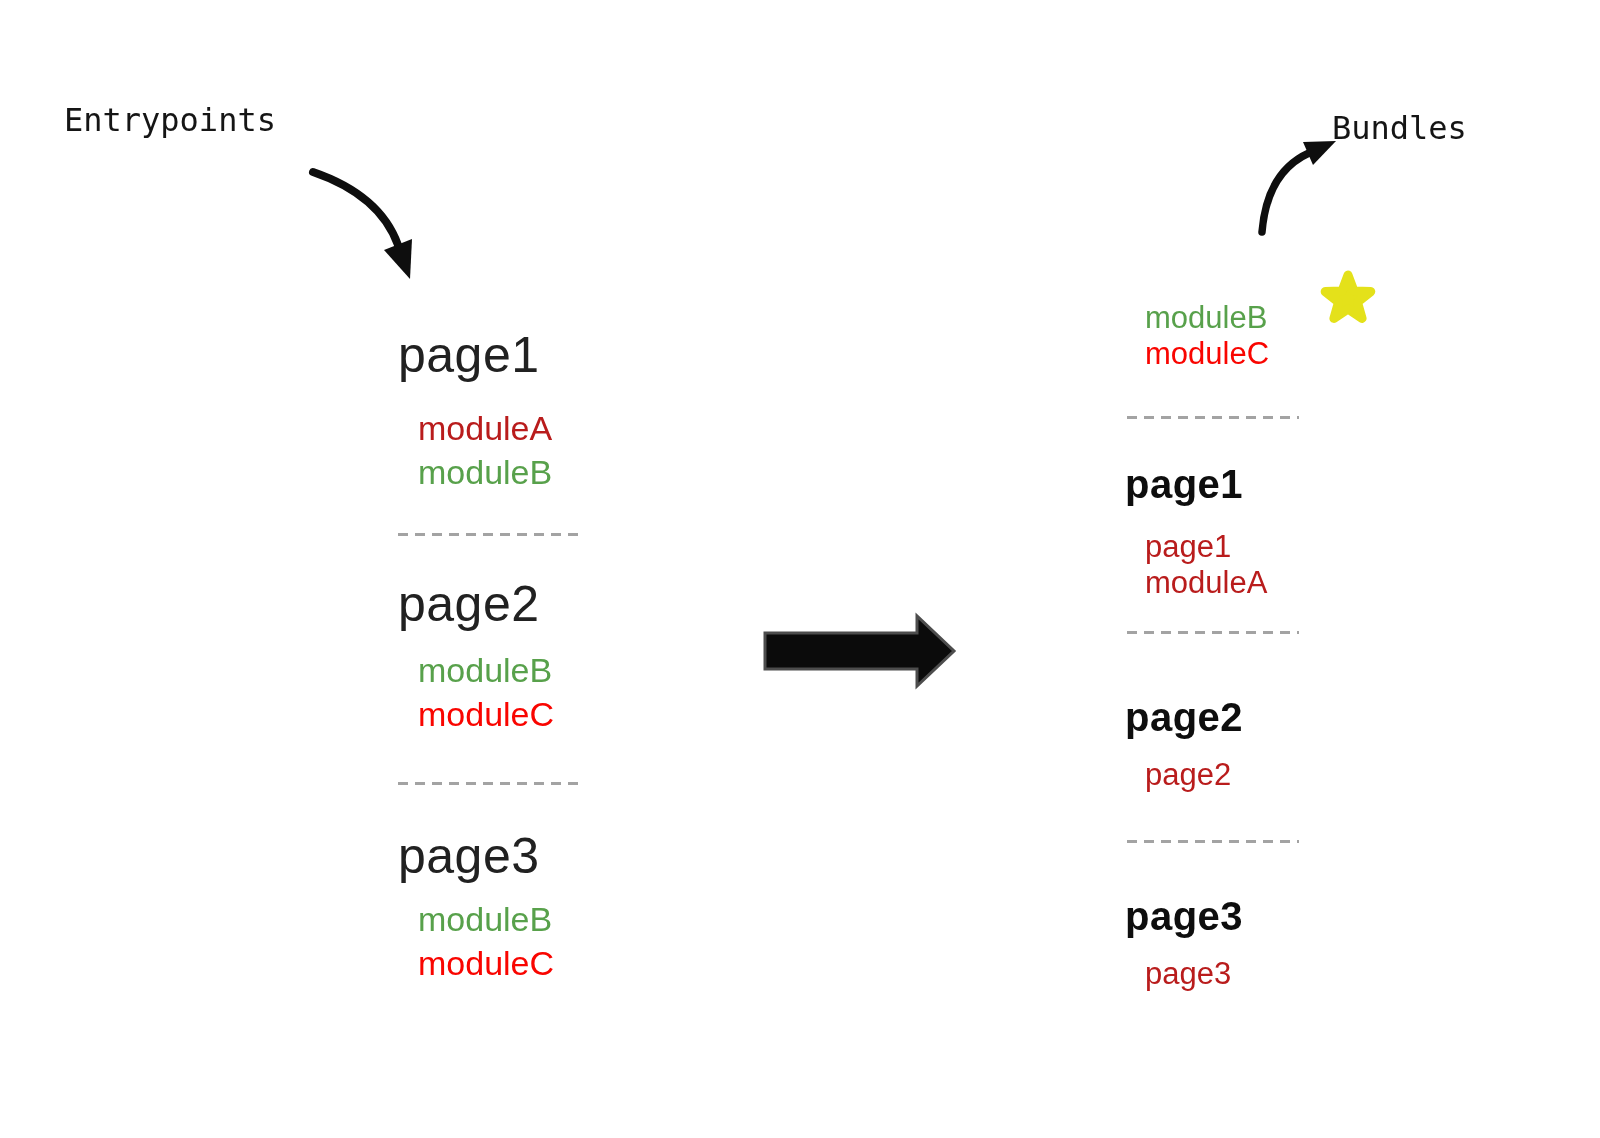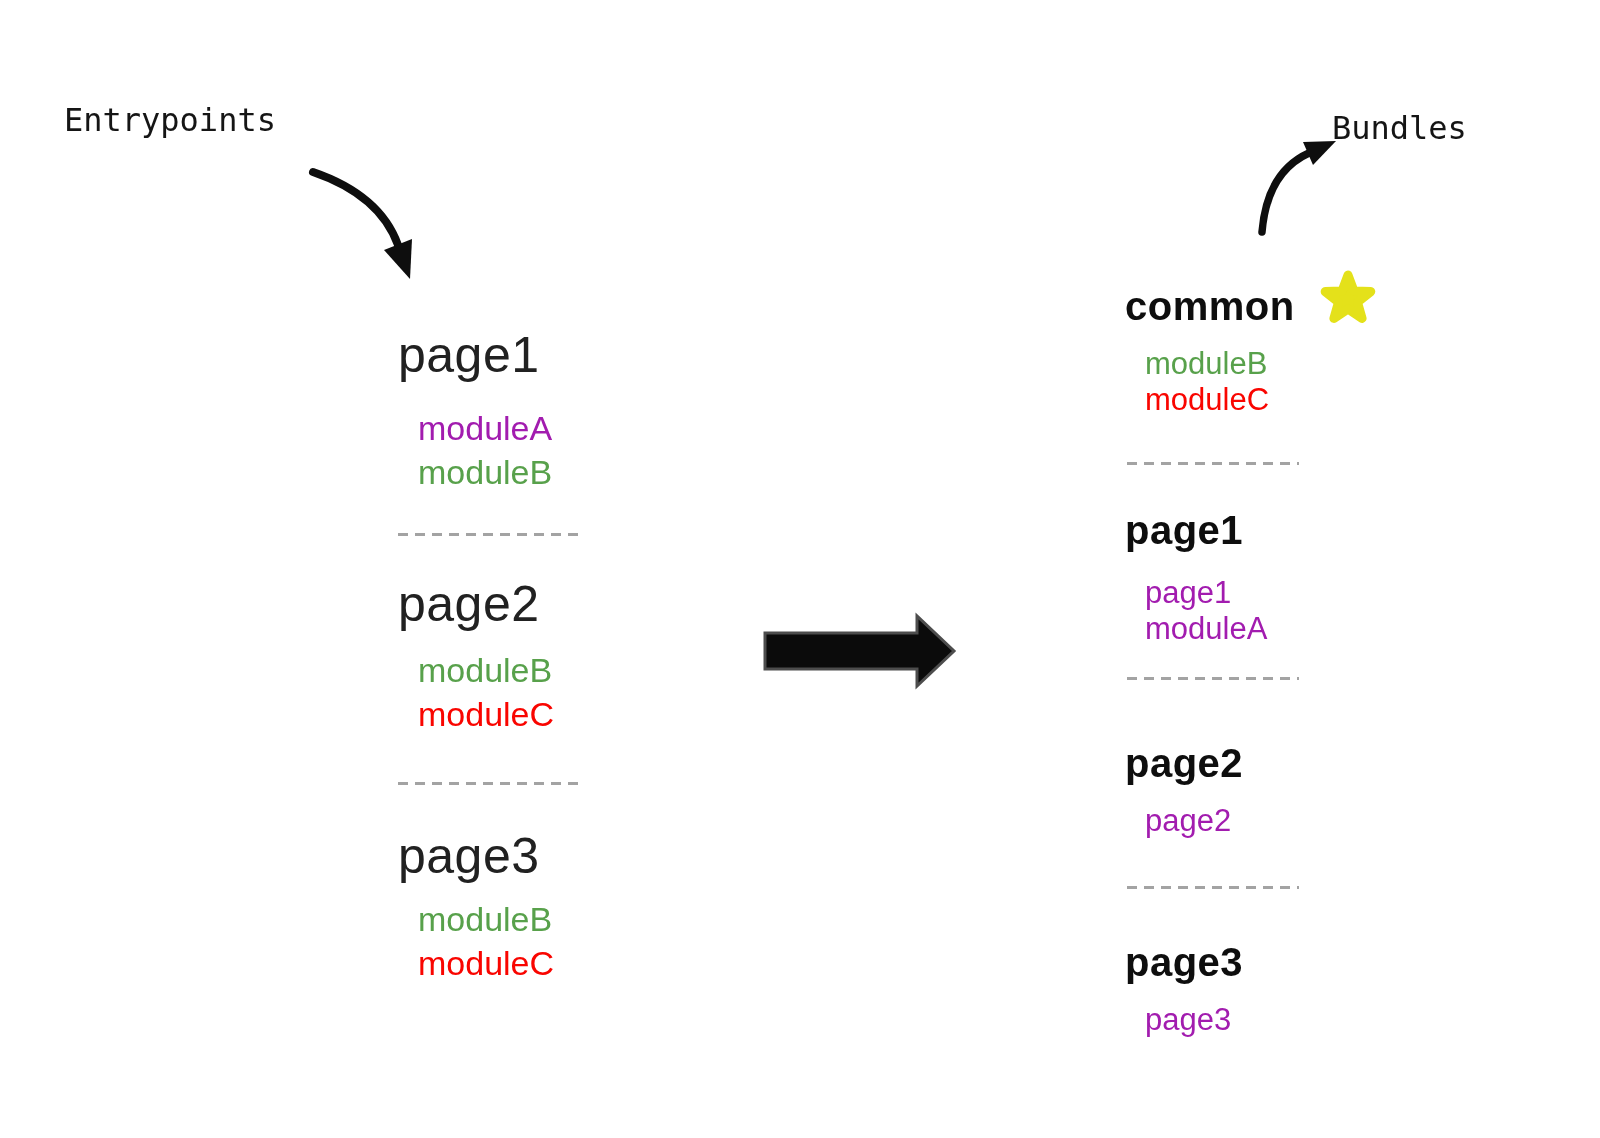--- a/index.html
+++ b/index.html
@@ -57,21 +57,21 @@
     color: #0e0e0e;
   }
   .bcol h3.h-page1 { margin-top: 42px; }
   .bcol h3.h-page2 { margin-top: 60px; }
   .bcol h3.h-page3 { margin-top: 50px; }
   .bcol .mods { margin: 17px 0 0 20px; }
   .bcol .mods.m-page1 { margin-top: 22px; }
   .bcol .mod { font-size: 31px; line-height: 36px; }
 
   
-  .mod[data-color="plain"] { color: #a21caf; font-weight: 400; }
+  .mod[data-color="plain"] { color: #b91c1c; font-weight: 400; }
   .mod[data-color="green"] { color: #58a14b; font-weight: 400; }
   .mod[data-color="red"]   { color: #f90500; font-weight: 400; }
 
   
   .sep {
     height: 3px;
     width: 180px;
     background: repeating-linear-gradient(90deg, #a3a3a3 0 10px, transparent 10px 17px);
   }
   .ecol .sep.s-1 { margin-top: 39px; }
@@ -122,21 +122,20 @@
     <div class="sep s-2"></div>
 
     <h2 class="h-3">page3</h2>
     <div class="mods m-3">
       <div class="mod" data-color="green">moduleB</div>
       <div class="mod" data-color="red">moduleC</div>
     </div>
   </div>
 
   <div class="bcol">
-    <h3>common</h3>
     <div class="mods">
       <div class="mod" data-color="green">moduleB</div>
       <div class="mod" data-color="red">moduleC</div>
     </div>
     <div class="sep s-1"></div>
 
     <h3 class="h-page1">page1</h3>
     <div class="mods m-page1">
       <div class="mod" data-color="plain">page1</div>
       <div class="mod" data-color="plain">moduleA</div>

